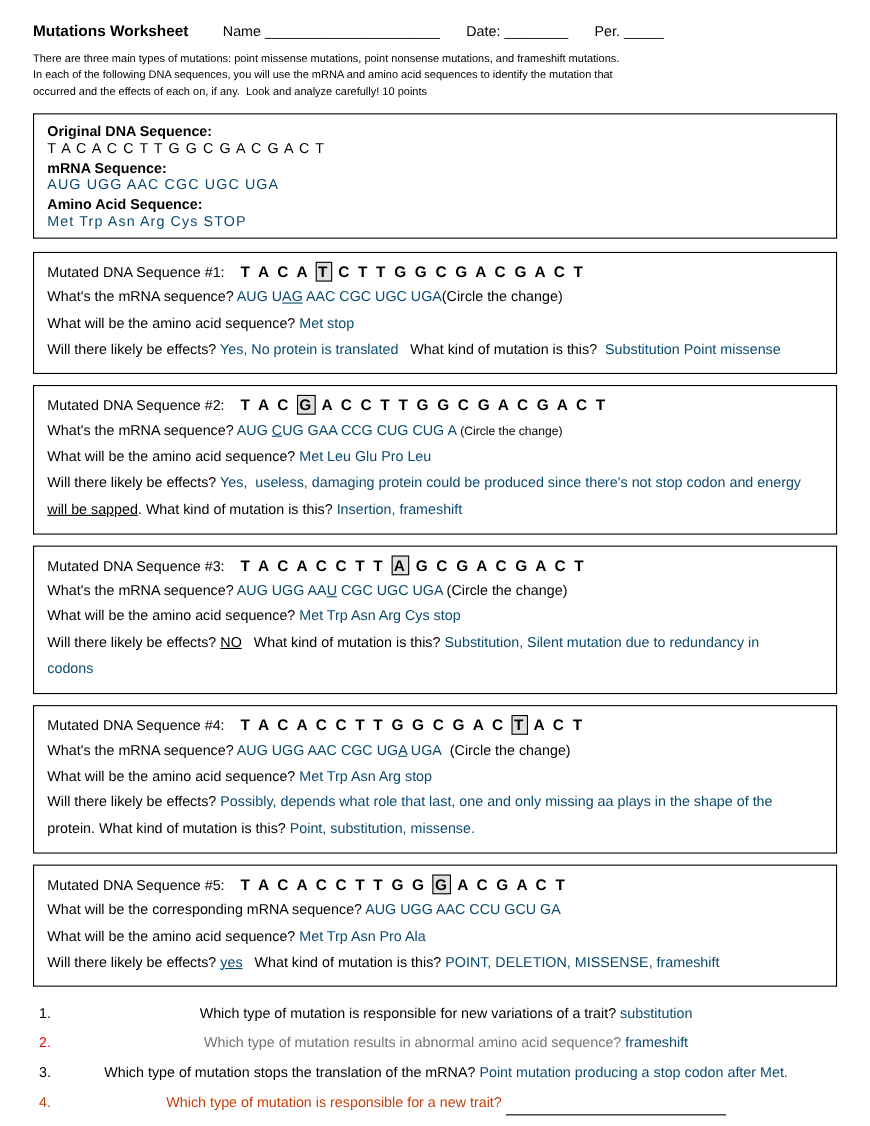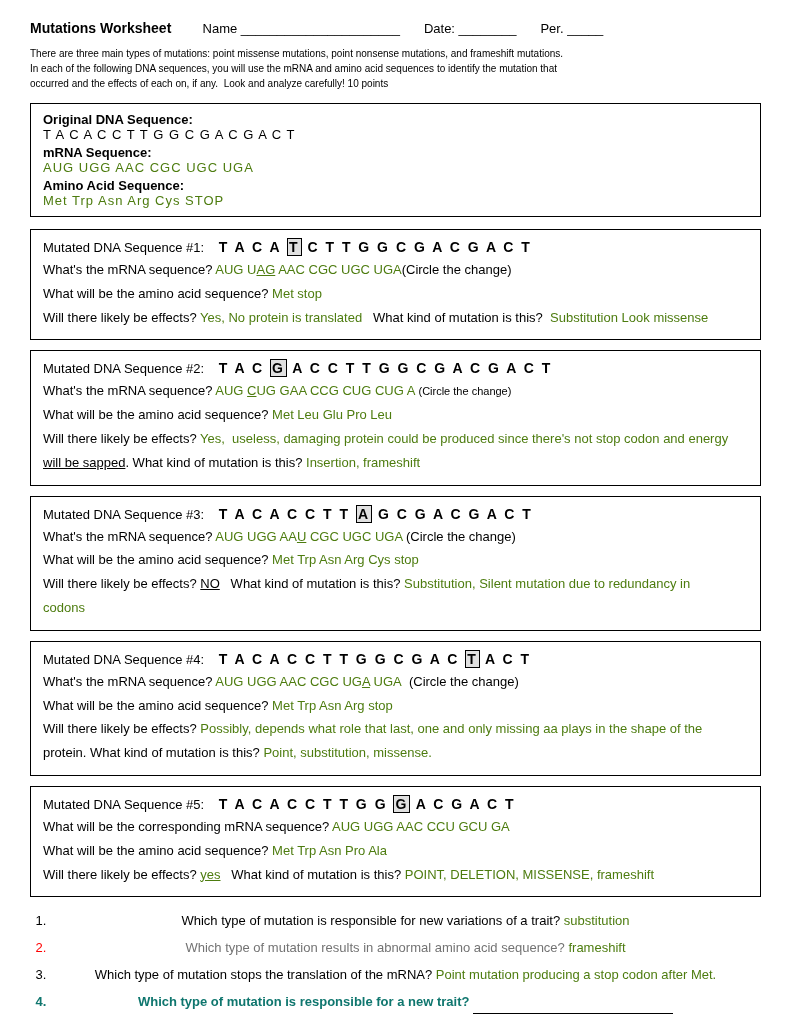--- a/index.html
+++ b/index.html
@@ -41,21 +41,21 @@
     .original-box .row:last-child { margin-bottom: 0; }
     .orig-label {
       font-weight: bold;
       min-width: 160px;
       font-size: 13px;
     }
     .orig-value {
       font-size: 13px;
       letter-spacing: 1px;
     }
-    .red { color: #4d7c0f; }
+    .red { color: #0c4a6e; }
     .mutation-box {
       border: 1.5px solid #000;
       padding: 8px 12px;
       margin-bottom: 10px;
     }
     .mutation-header {
       font-size: 13px;
       margin-bottom: 4px;
     }
     .dna-seq {
@@ -126,21 +126,21 @@
     <span>Mutated DNA Sequence #1: &nbsp;&nbsp;</span>
     <span class="dna-seq">T A C A <span class="boxed-letter">T</span> C T T G G C G A C G A C T</span>
   </div>
   <div class="mutation-line">
     What's the mRNA sequence? <span class="red">AUG U<span style="text-decoration:underline">AG</span> AAC CGC UGC UGA</span>(Circle the change)
   </div>
   <div class="mutation-line">
     What will be the amino acid sequence? <span class="red">Met stop</span>
   </div>
   <div class="mutation-line">
-    Will there likely be effects? <span class="red">Yes, No protein is translated</span>&nbsp;&nbsp; What kind of mutation is this? &nbsp;<span class="red">Substitution Look missense</span>
+    Will there likely be effects? <span class="red">Yes, No protein is translated</span>&nbsp;&nbsp; What kind of mutation is this? &nbsp;<span class="red">Substitution Point missense</span>
   </div>
 </div>
 
 <div class="mutation-box">
   <div class="mutation-header">
     <span>Mutated DNA Sequence #2: &nbsp;&nbsp;</span>
     <span class="dna-seq">T A C <span class="boxed-letter">G</span> A C C T T G G C G A C G A C T</span>
   </div>
   <div class="mutation-line">
     What's the mRNA sequence? <span class="red">AUG <span style="text-decoration:underline">C</span>UG GAA CCG CUG CUG A</span><span style="font-size:11px"> (Circle the change)</span>
@@ -213,16 +213,16 @@
 <ol class="numbered-list">
   <li>
     Which type of mutation is responsible for new variations of a trait? <span class="red">substitution</span>
   </li>
   <li style="color:red;">
     <span style="color:#737373;">Which type of mutation results in abnormal amino acid sequence?</span> <span class="red">frameshift</span>
   </li>
   <li>
     Which type of mutation stops the translation of the mRNA? <span class="red">Point mutation producing a stop codon after Met.</span>
   </li>
-  <li style="color:#0f766e;font-weight:bold;">
+  <li style="color:#c2410c;">
     Which type of mutation is responsible for a new trait? <span class="underline-blank">&nbsp;</span>
   </li>
 </ol>
 
 </body></html>

